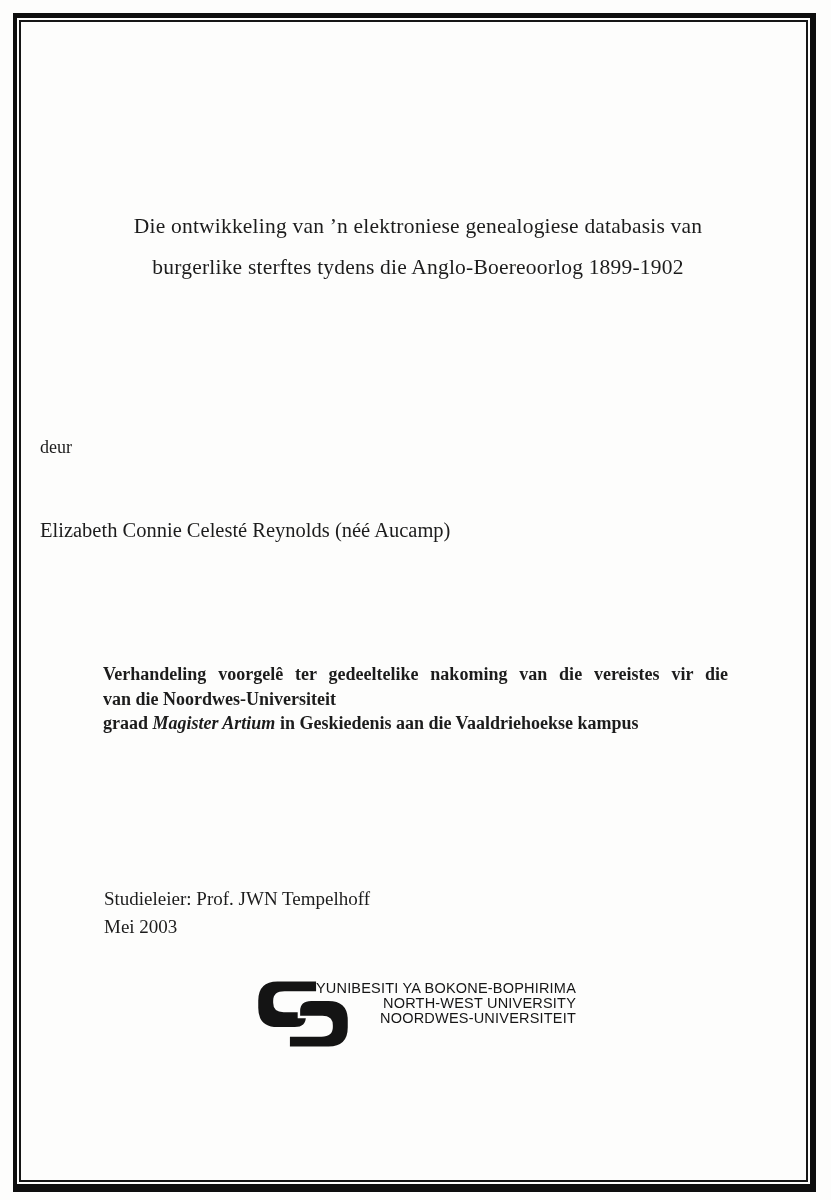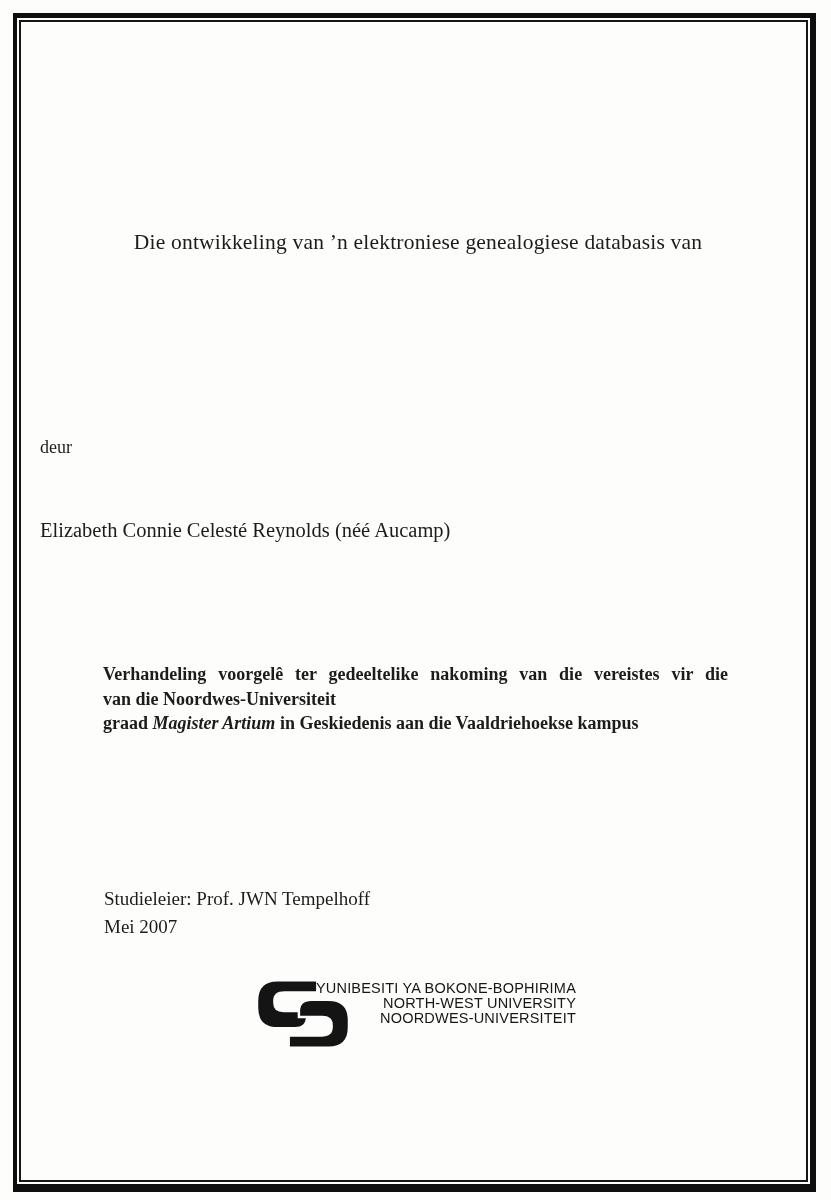--- a/index.html
+++ b/index.html
@@ -28,21 +28,21 @@
     position: absolute;
     inset: 2px;
     border: 2px solid #161616;
   }
   .content {
     position: absolute;
     inset: 0;
   }
   .title {
     position: absolute;
-    top: 222px;
+    top: 206px;
     left: 40px;
     width: 756px;
     margin: 0;
     font-size: 21.5px;
     font-weight: normal;
     text-align: center;
     line-height: 41px;
     letter-spacing: 0.2px;
   }
   .title .tline { display: block; }
@@ -119,35 +119,36 @@
 <div class="page">
 
   <div class="frame">
     <div class="frame-inner"></div>
   </div>
 
   <main class="content">
 
     <h1 class="title">
       <span class="tline">Die ontwikkeling van ’n elektroniese genealogiese databasis van</span>
+      <span class="tline">burgerlike sterftes tydens die Anglo-Boereoorlog 1899-1902</span>
     </h1>
 
     <div class="byline">deur</div>
 
     <div class="author">Elizabeth Connie Celesté Reynolds (néé Aucamp)</div>
 
     <div class="submission">
       <div class="just">Verhandeling voorgelê ter gedeeltelike nakoming van die vereistes vir die</div>
       <div>van die Noordwes-Universiteit</div>
       <div><span>graad </span><em>Magister Artium</em><span> in Geskiedenis aan die Vaaldriehoekse kampus</span></div>
     </div>
 
     <div class="meta">
       <div>Studieleier: Prof. JWN Tempelhoff</div>
-      <div>Mei 2007</div>
+      <div>Mei 2003</div>
     </div>
 
     <div class="logo">
       <svg class="logo-mark" viewBox="0 0 92 68" xmlns="http://www.w3.org/2000/svg" aria-hidden="true">
 
         <path d="M 60 1 H 21 C 7 1 1 9 1 21 V 28 C 1 41 7 48 21 48 H 38
                  C 46 48 50 44 50 37 V 31 H 27 C 21 31 18 28 18 23 V 21
                  C 18 15 22 13 28 13 H 60 Z" fill="#141414" stroke="#fdfdfc" stroke-width="2.4"></path>
 
         <path d="M 60 1 H 21 C 7 1 1 9 1 21 V 28 C 1 41 7 48 21 48 H 38

